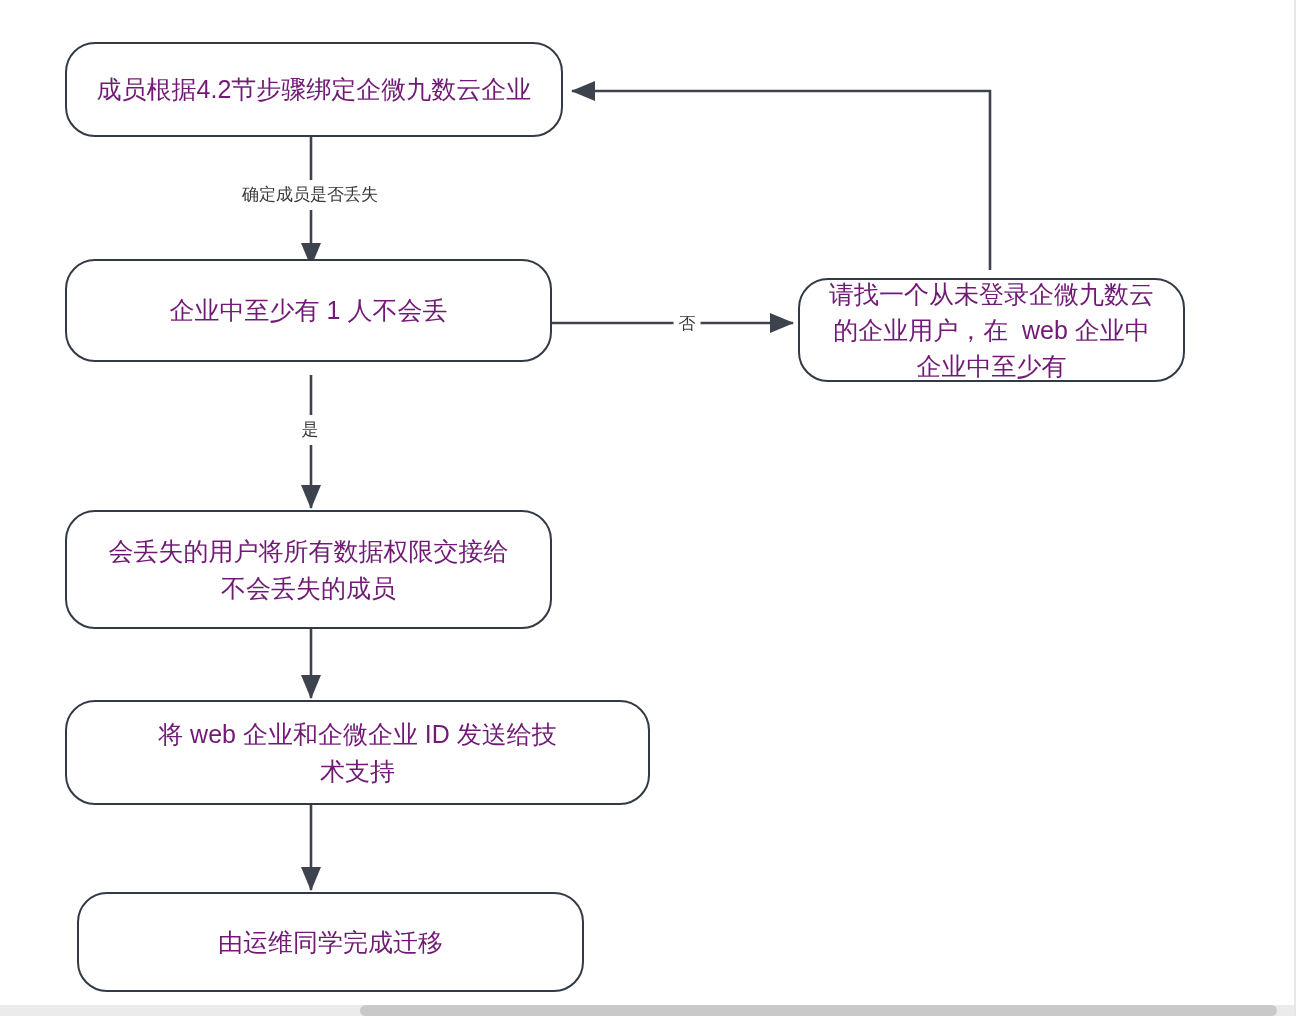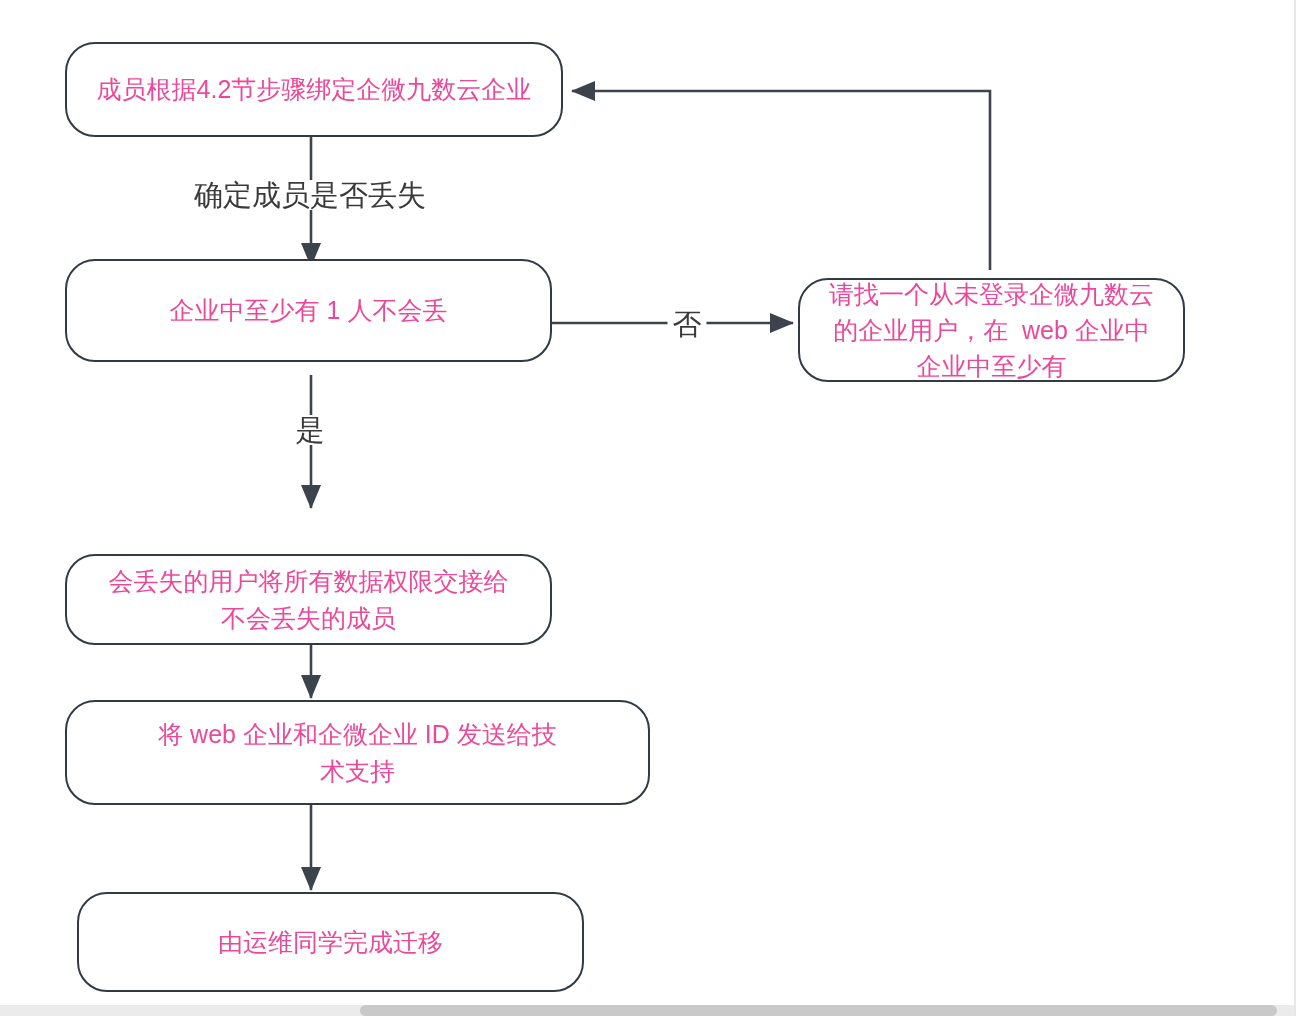--- a/index.html
+++ b/index.html
@@ -28,32 +28,32 @@
   .node {
     position: absolute;
     background: #ffffff;
     border: 2.6px solid #323a45;
     border-radius: 30px;
     display: flex;
     flex-direction: column;
     align-items: center;
     justify-content: center;
     text-align: center;
-    color: #ec4899;
+    color: #701a75;
     font-size: 25px;
     line-height: 37px;
   }
   .node .node-line { white-space: pre; }
 
   .edge-label {
     position: absolute;
     transform: translate(-50%, -50%);
     background: #ffffff;
     color: #3a3a3a;
-    font-size: 29px;
+    font-size: 17px;
     line-height: 30px;
     padding: 0 5px;
     white-space: pre;
   }
 
   .hscrollbar-track {
     position: absolute;
     left: 0; top: 1005px;
     width: 1296px; height: 11px;
     background: #ebebeb;
@@ -104,21 +104,21 @@
   <div class="node" style="left:65px; top:259px; width:487px; height:103px;">
     <div class="node-line">企业中至少有 1 人不会丢</div>
   </div>
 
   <div class="node" style="left:798px; top:278px; width:387px; height:104px; line-height:36px;">
     <div class="node-line">请找一个从未登录企微九数云</div>
     <div class="node-line">的企业用户，在  web 企业中</div>
     <div class="node-line">企业中至少有</div>
   </div>
 
-  <div class="node" style="left:65px; top:510px; width:487px; height:91px;margin-top:44px;">
+  <div class="node" style="left:65px; top:510px; width:487px; height:119px;">
     <div class="node-line">会丢失的用户将所有数据权限交接给</div>
     <div class="node-line">不会丢失的成员</div>
   </div>
 
   <div class="node" style="left:65px; top:700px; width:585px; height:105px;">
     <div class="node-line">将 web 企业和企微企业 ID 发送给技</div>
     <div class="node-line">术支持</div>
   </div>
 
   <div class="node" style="left:77px; top:892px; width:507px; height:100px;">

